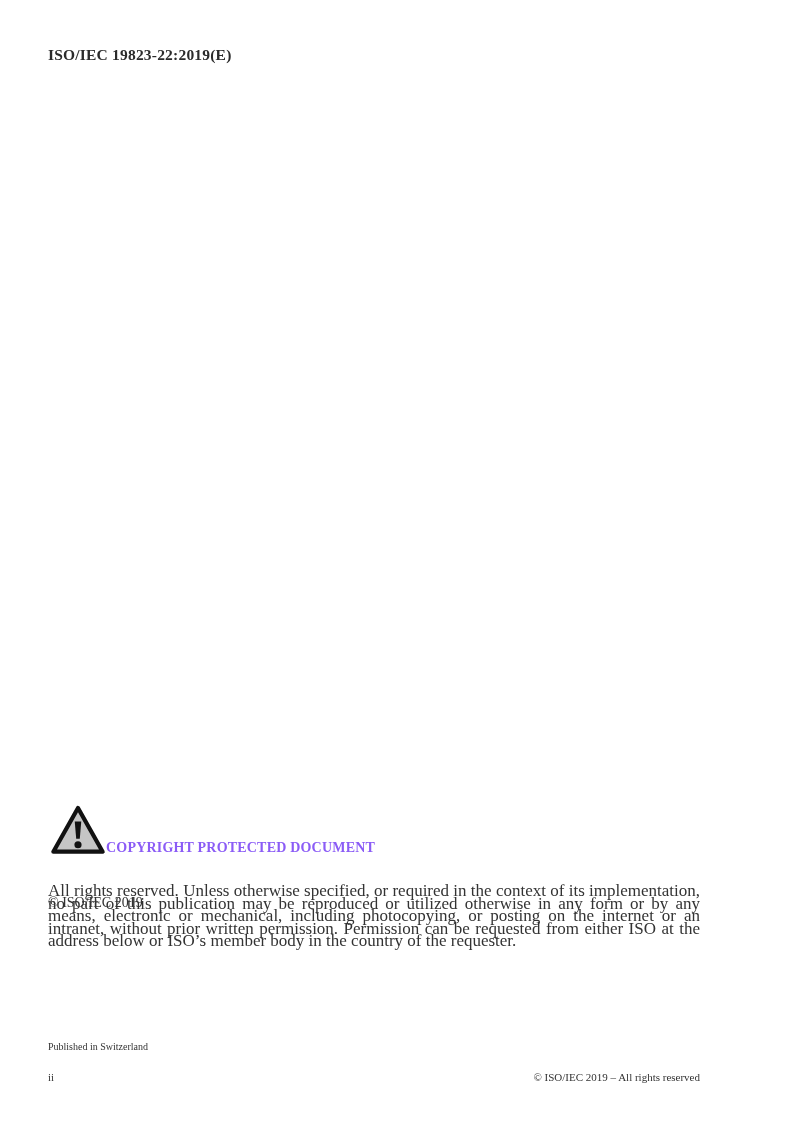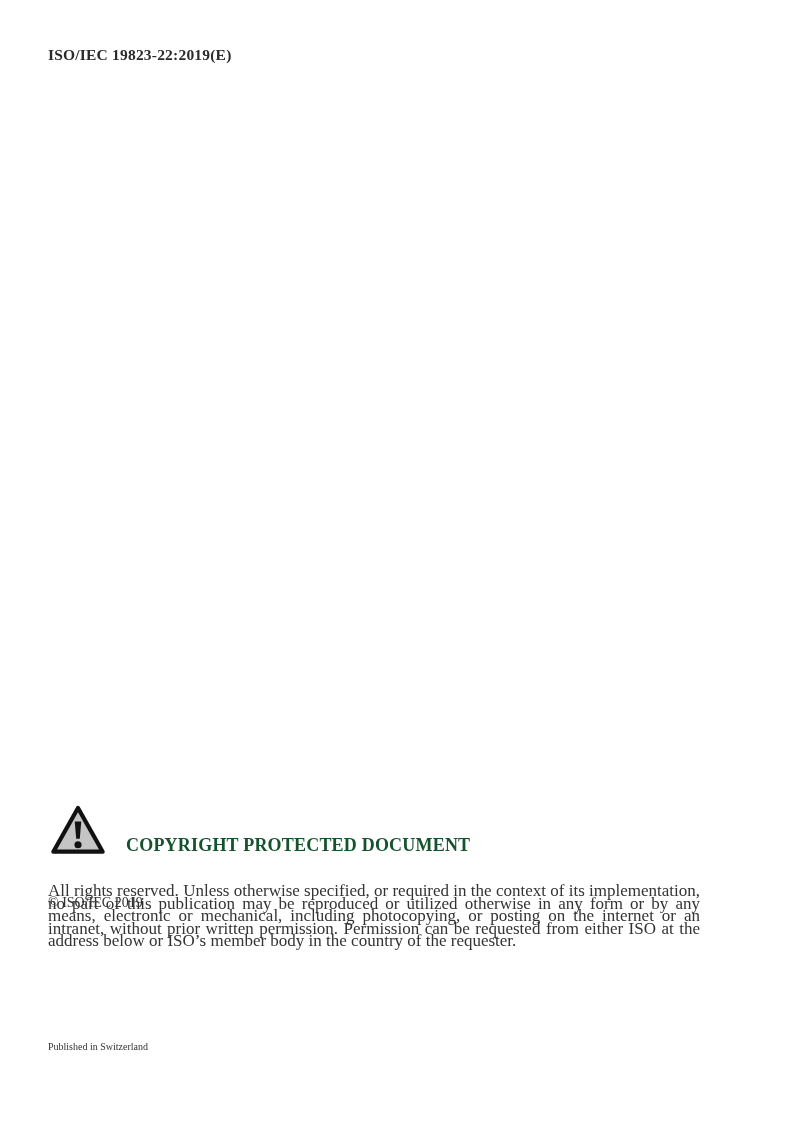--- a/index.html
+++ b/index.html
@@ -30,24 +30,23 @@
     display: flex;
     align-items: flex-end;
   }
   .warn-icon {
     display: inline-block;
     width: 56px;
     height: 56px;
     line-height: 0;
   }
   .copyright-title {
-    font-size: 18px;
+    font-size: 14px;
     font-weight: bold;
-    color: #14532d;
-    margin-left: 20px;
+    color: #8b5cf6;
     padding-bottom: 3px;
     letter-spacing: 0.2px;
   }
   .notice-line {
     position: absolute;
     top: 868px;
     left: 48px;
     font-size: 14px;
     line-height: 13px;
     margin-top: 28px;
@@ -106,14 +105,18 @@
     <span class="copyright-title">COPYRIGHT PROTECTED DOCUMENT</span>
   </div>
 
   <div class="notice-line">©  ISO/IEC 2019</div>
 
   <div class="body-par">All rights reserved. Unless otherwise specified, or required in the context of its implementation, no part of this publication may be reproduced or utilized otherwise in any form or by any means, electronic or mechanical, including photocopying, or posting on the internet or an intranet, without prior written permission. Permission can be requested from either ISO at the address below or ISO’s member body in the country of the requester.</div>
 
 
   <div class="published-line">Published in Switzerland</div>
 
+  <div class="footer">
+    <span>ii</span>
+    <span>© ISO/IEC 2019 – All rights reserved</span>
+  </div>
 
 </div>
 
 </body></html>

